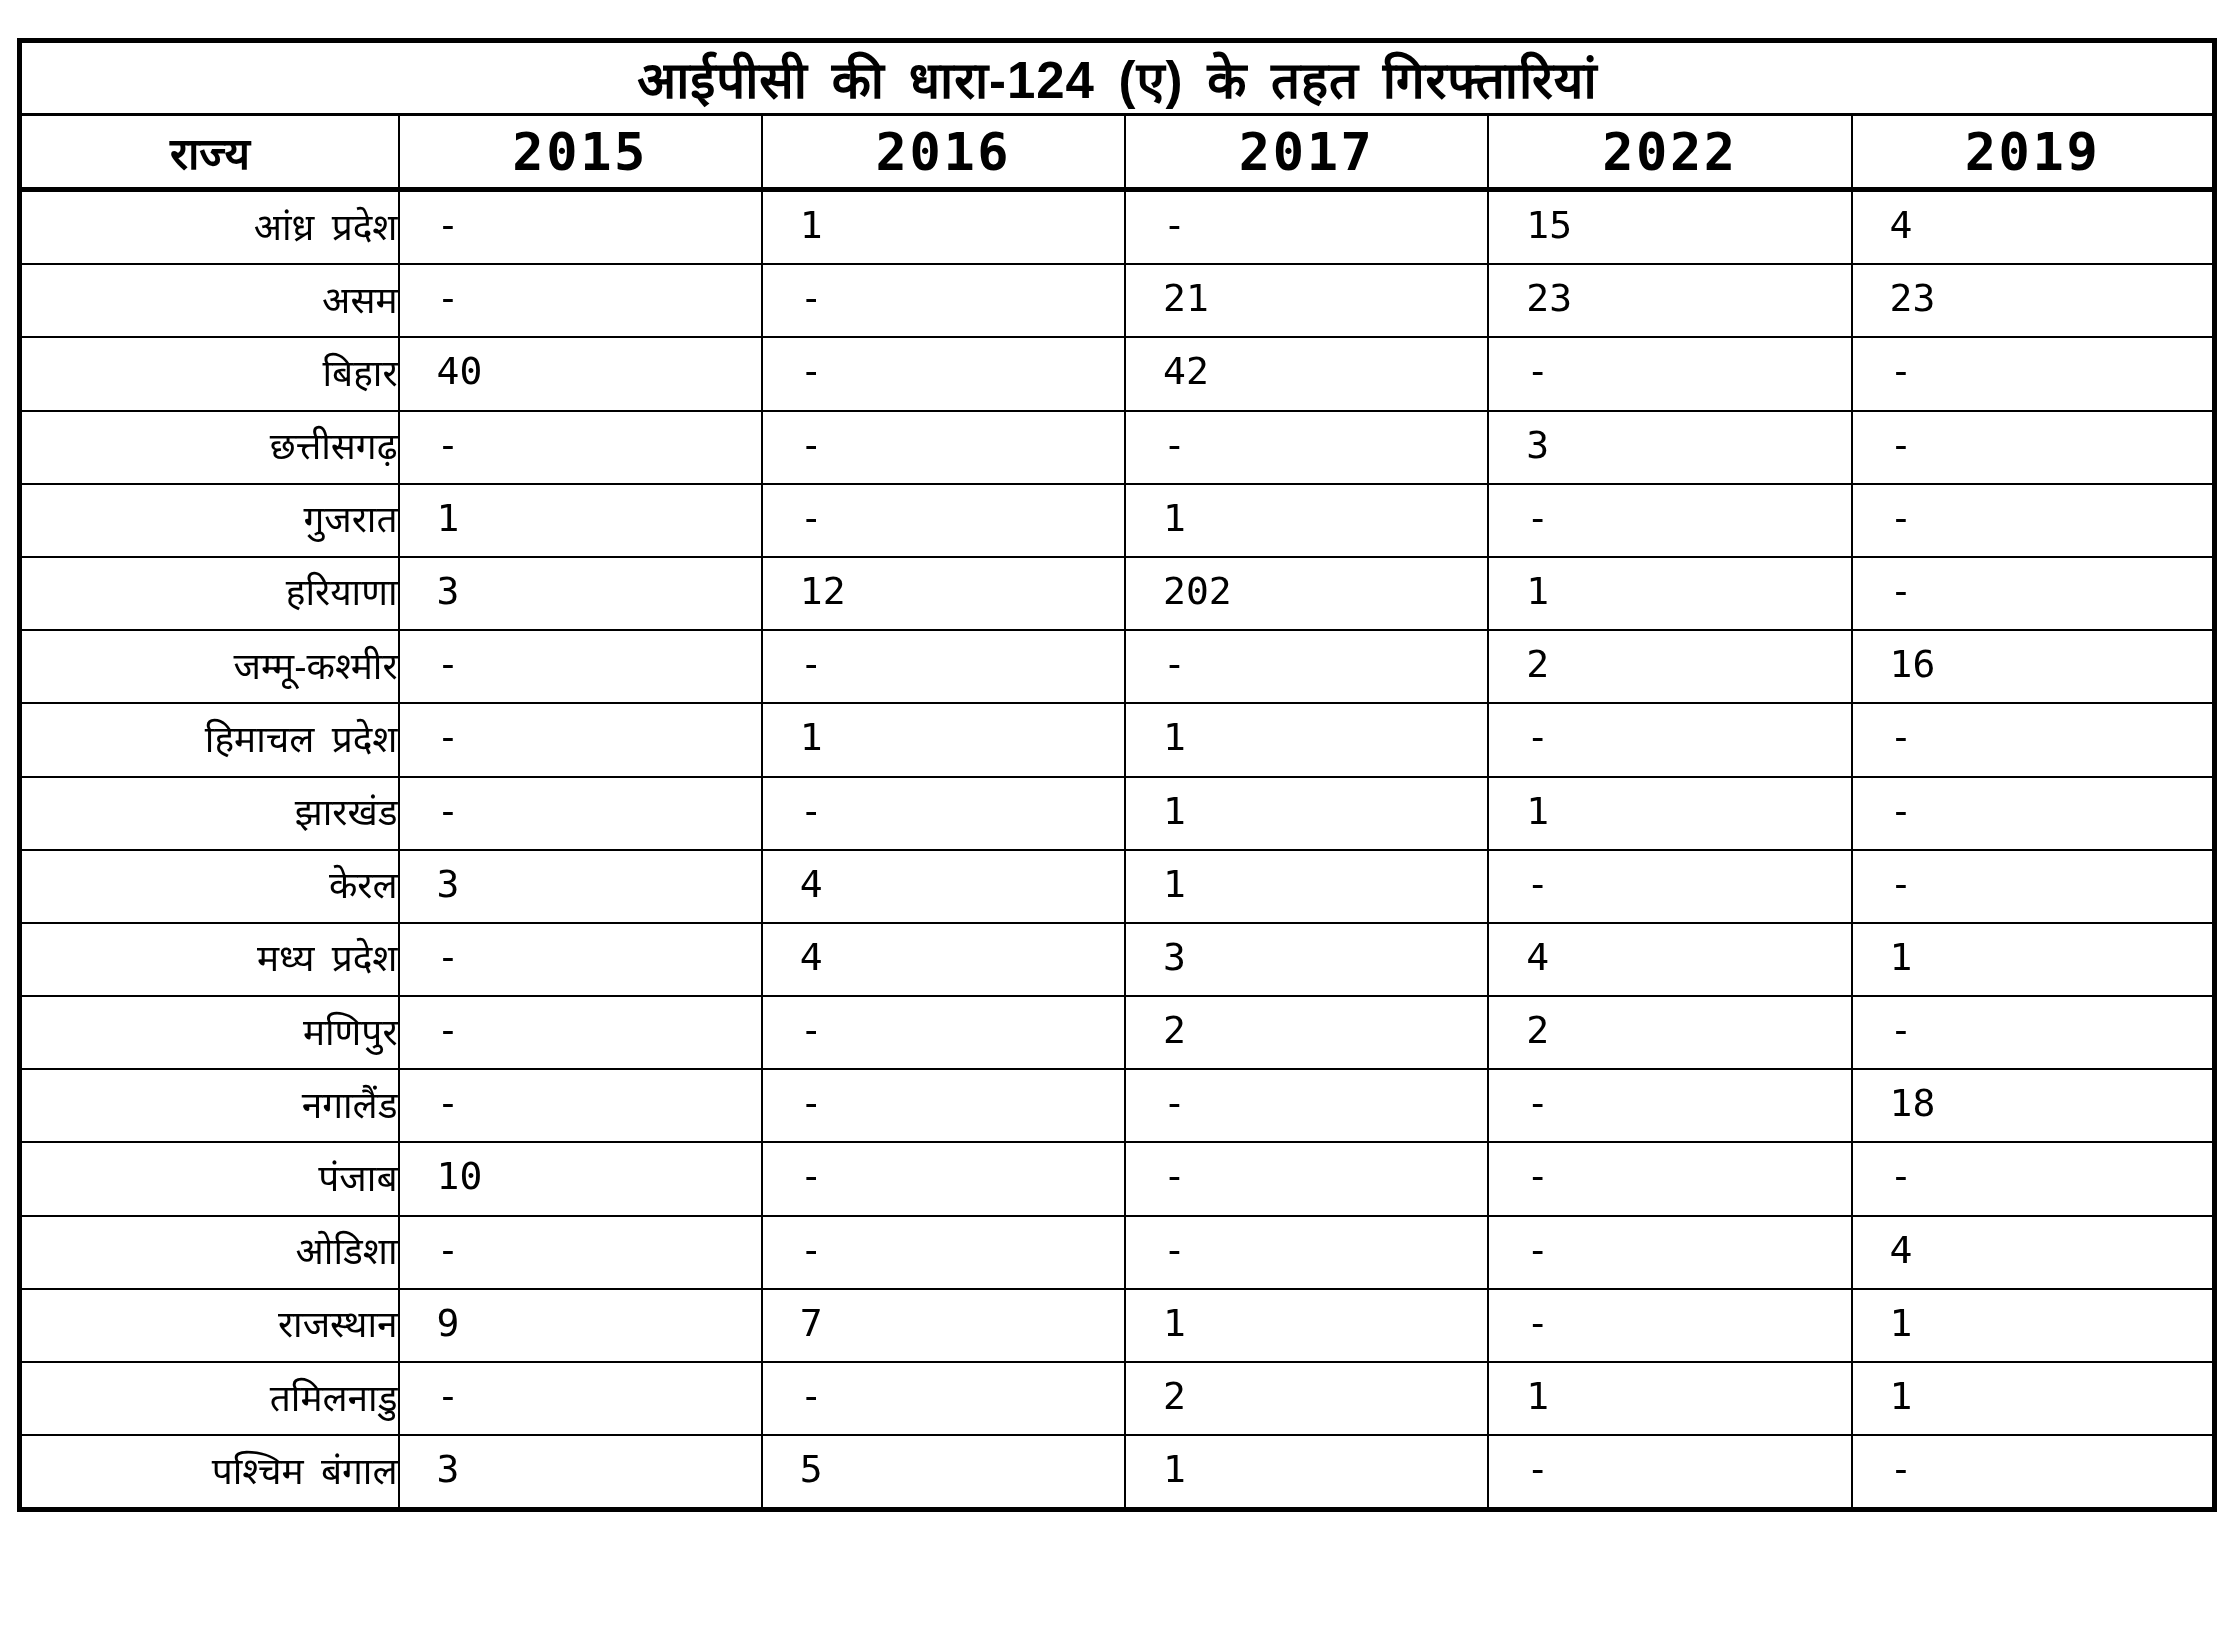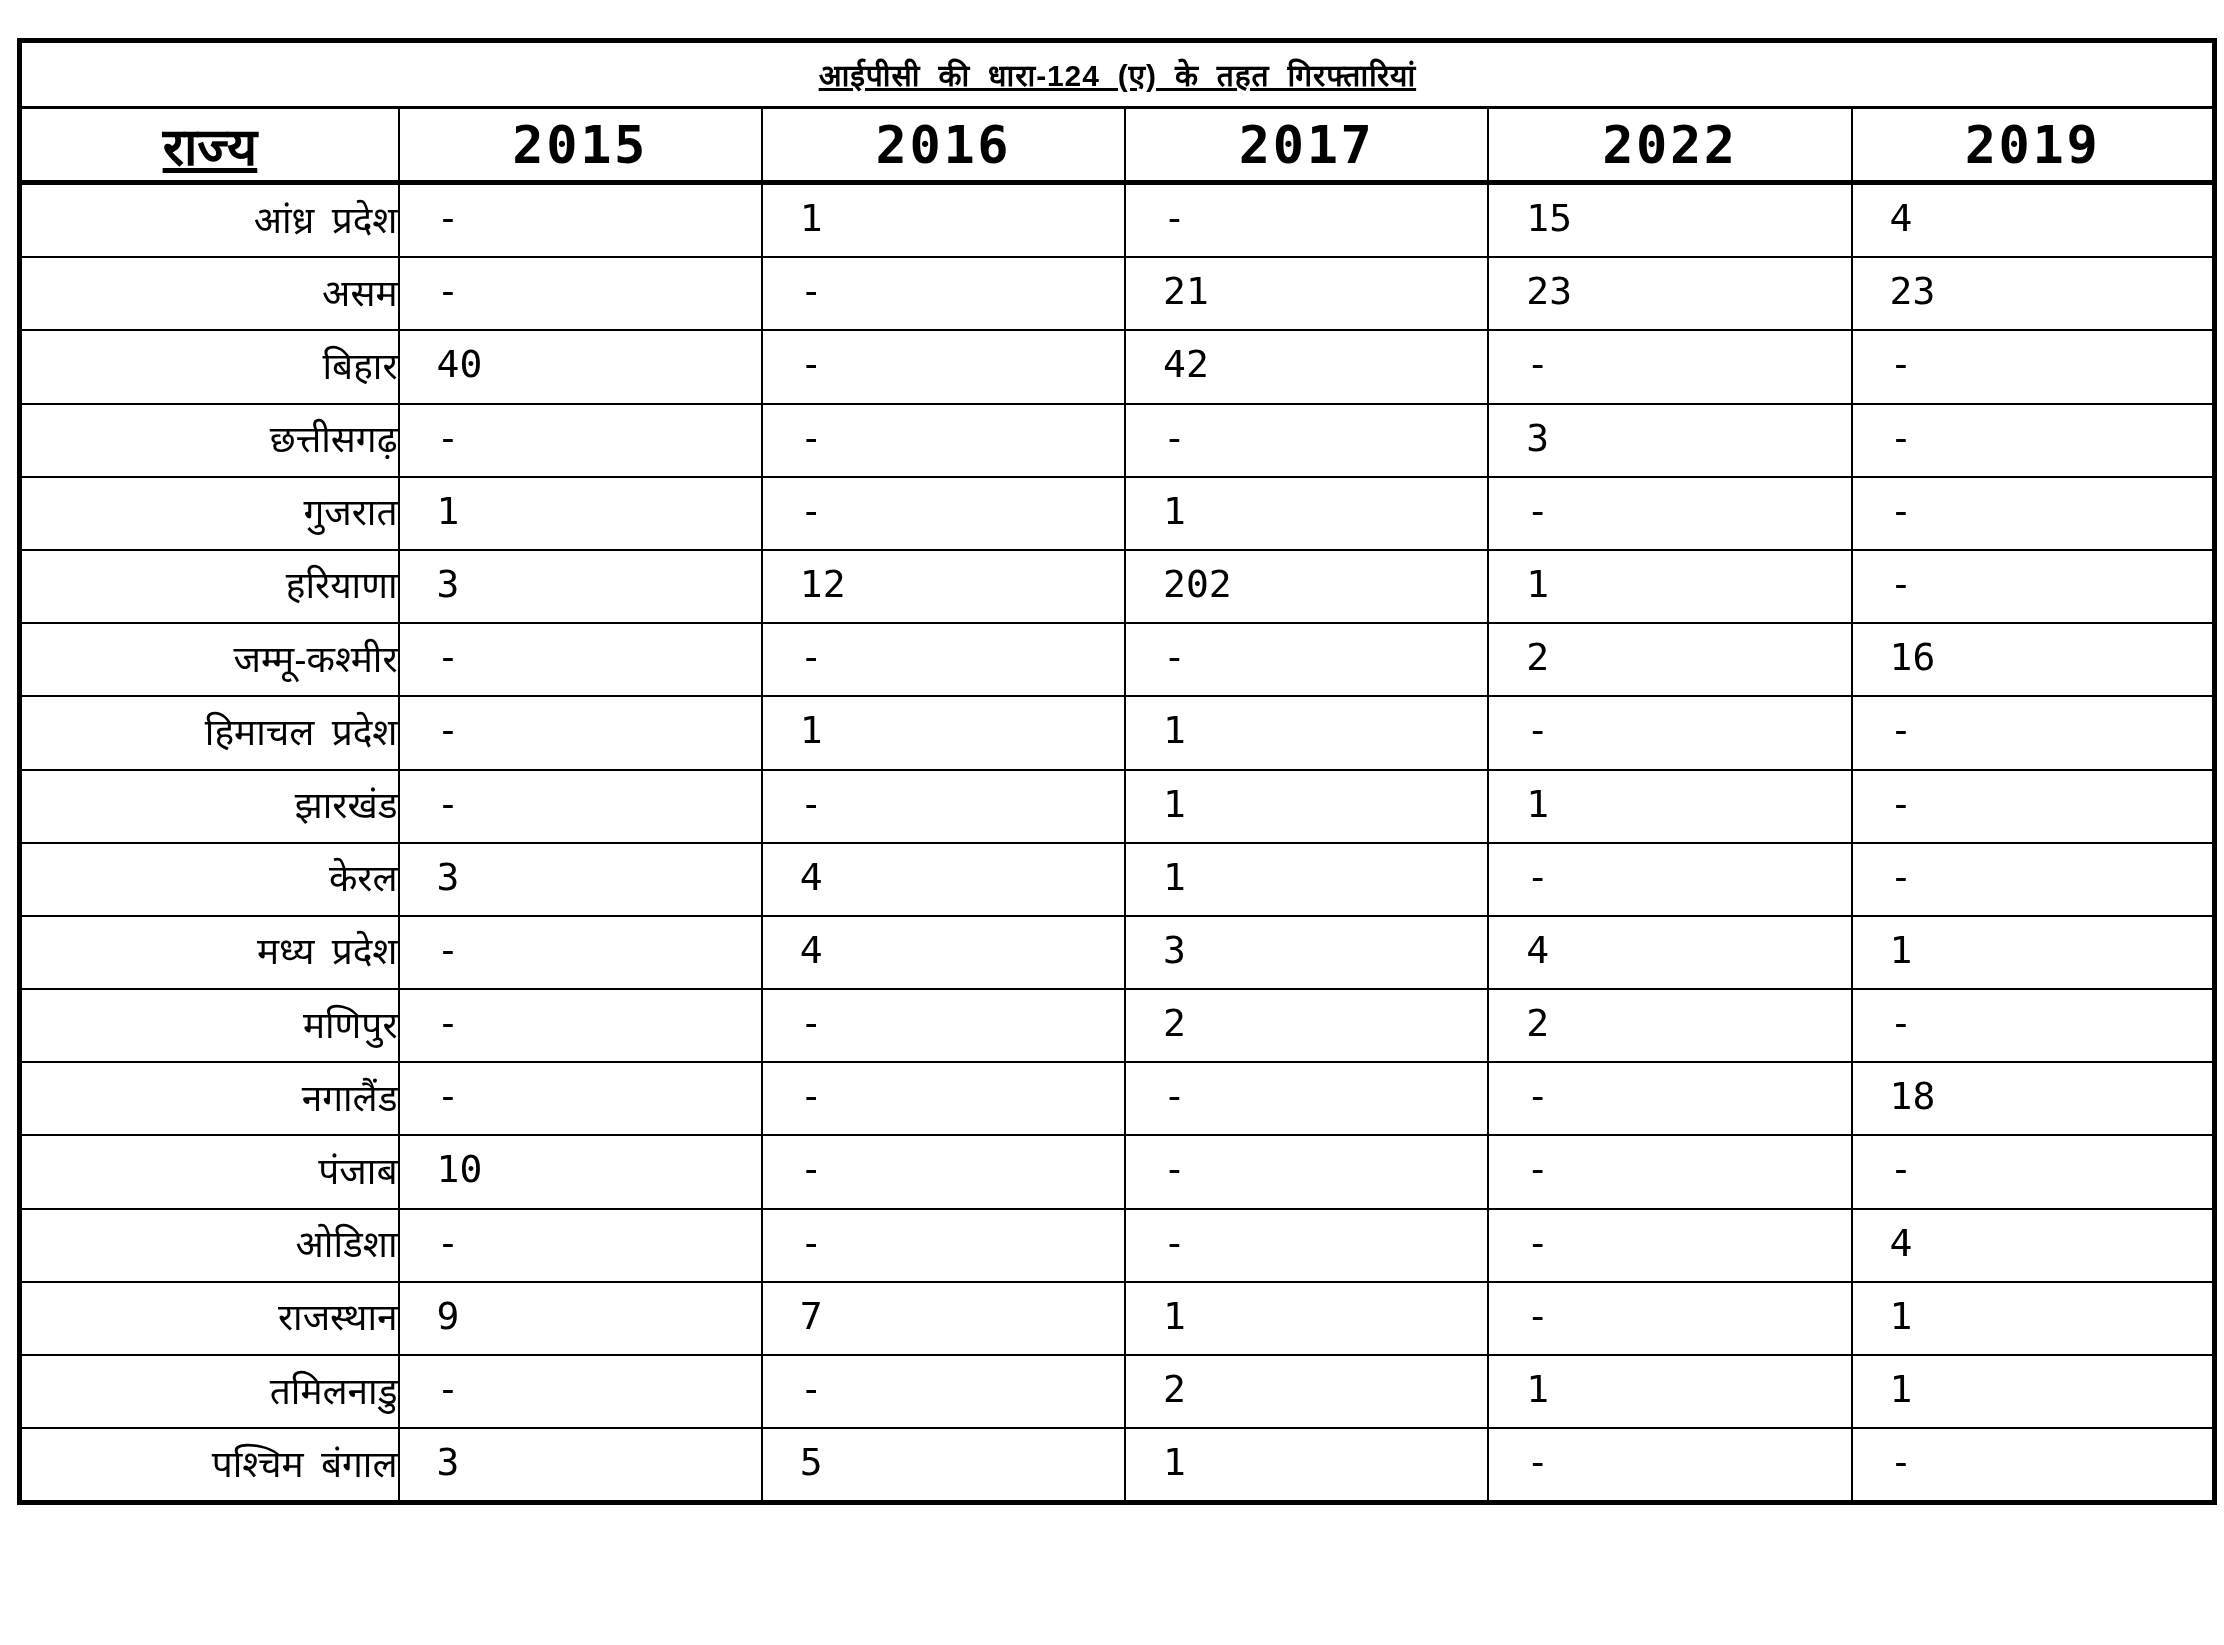--- a/index.html
+++ b/index.html
@@ -31,38 +31,36 @@
     border: 2.6px solid #000000;
     overflow: hidden;
     white-space: nowrap;
     color: #000000;
   }
   .title-cell {
     height: 63px;
     text-align: center;
     vertical-align: middle;
     font-weight: bold;
-    font-size: 30px;
+    font-size: 51px;
     letter-spacing: 0.9px;
     word-spacing: 8.7px;
     border-bottom: 3.5px solid #000000;
     padding: 0;
-    text-decoration: underline;
   }
   .header-row th {
     height: 71px;
     text-align: center;
     vertical-align: middle;
     font-weight: bold;
     border-bottom: 5.2px solid #000000;
     padding: 0;
   }
   .header-state {
-    font-size: 52px;
-    text-decoration: underline;
+    font-size: 44px;
   }
   .header-year {
     font-family: "DejaVu Sans Mono", "Liberation Mono", monospace;
     font-size: 52px;
     letter-spacing: 2.6px;
   }
   tbody td {
     height: 66px;
     vertical-align: middle;
     text-align: left;

